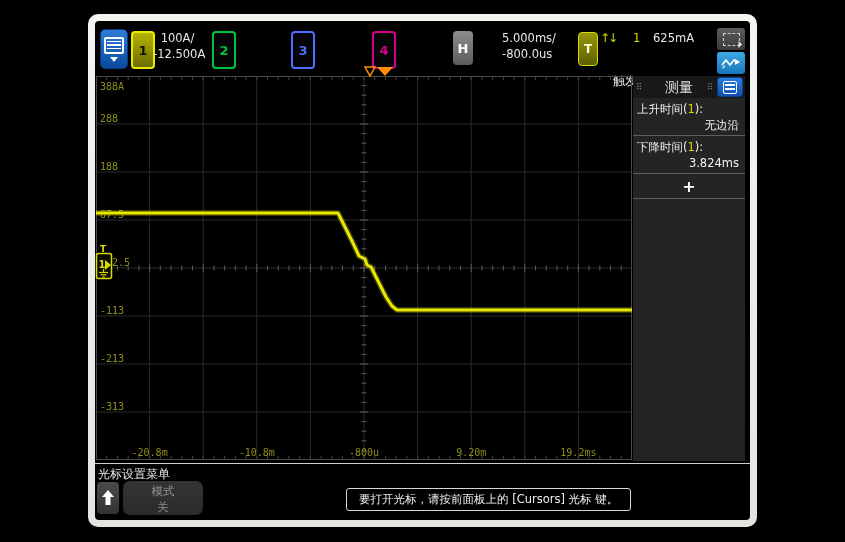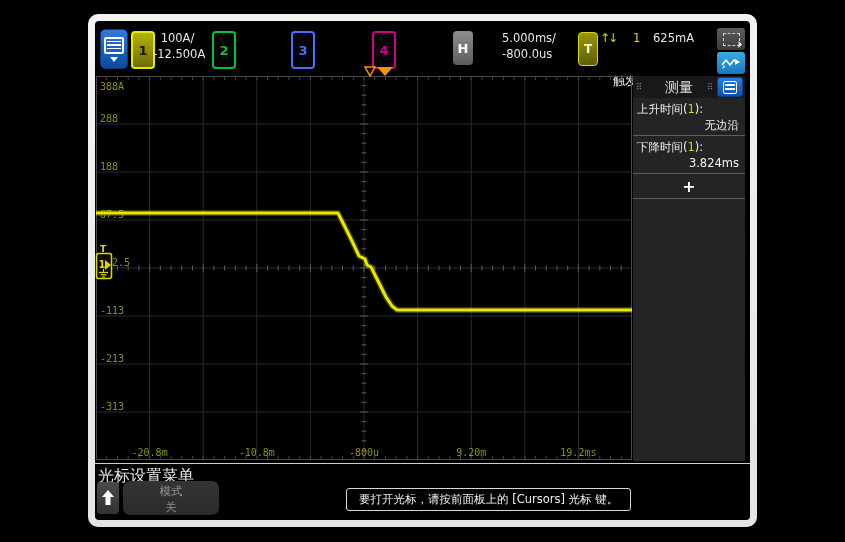--- a/index.html
+++ b/index.html
@@ -63,24 +63,24 @@
   .pmenu-icon i{display:block;height:1.2px;background:#fff;}
   .mrow{border-bottom:1px solid #5e5e5e;padding:3px 4px 2px 4px;}
   .mlabel{font-size:11.5px;color:#ececec;line-height:16px;}
   .mlabel .msrc{color:#d9d900;}
   .mvalue{font-size:11.5px;color:#f2f2f2;text-align:right;line-height:16px;padding-right:2px;}
   .maddrow{border-bottom:1px solid #5e5e5e;height:24px;display:flex;align-items:center;justify-content:center;}
   .madd{color:#fff;font-size:16px;font-weight:bold;}
 
   
   .sep{position:absolute;left:0;top:442px;width:655px;height:1px;background:#cfcfcf;}
-  .menu-title{position:absolute;left:3px;top:445px;font-size:16px;color:#e8e8e8;}
+  .menu-title{position:absolute;left:3px;top:445px;font-size:12px;color:#e8e8e8;}
   .btn-up{position:absolute;left:2px;top:461px;width:22px;height:32px;border-radius:4px;
           background:linear-gradient(#4a4a4a,#333);display:flex;align-items:center;justify-content:center;}
-  .softkey{position:absolute;left:28px;top:460px;width:96px;height:34px;border-radius:7px;
+  .softkey{position:absolute;left:28px;top:460px;width:80px;height:34px;border-radius:7px;
            background:linear-gradient(#343434,#2a2a2a);text-align:center;font-size:11.5px;
            color:#9a9a9a;line-height:16px;padding-top:2px;box-sizing:border-box;}
   .softkey .val{color:#8d8d8d;}
   .hintbox{position:absolute;left:251px;top:467px;height:21px;border:1px solid #d8d8d8;border-radius:3px;
            background:#000;color:#f0f0f0;font-size:11.5px;display:flex;align-items:center;
            padding:0 12px;white-space:nowrap;}
 </style>
 </head>
 <body>
 

